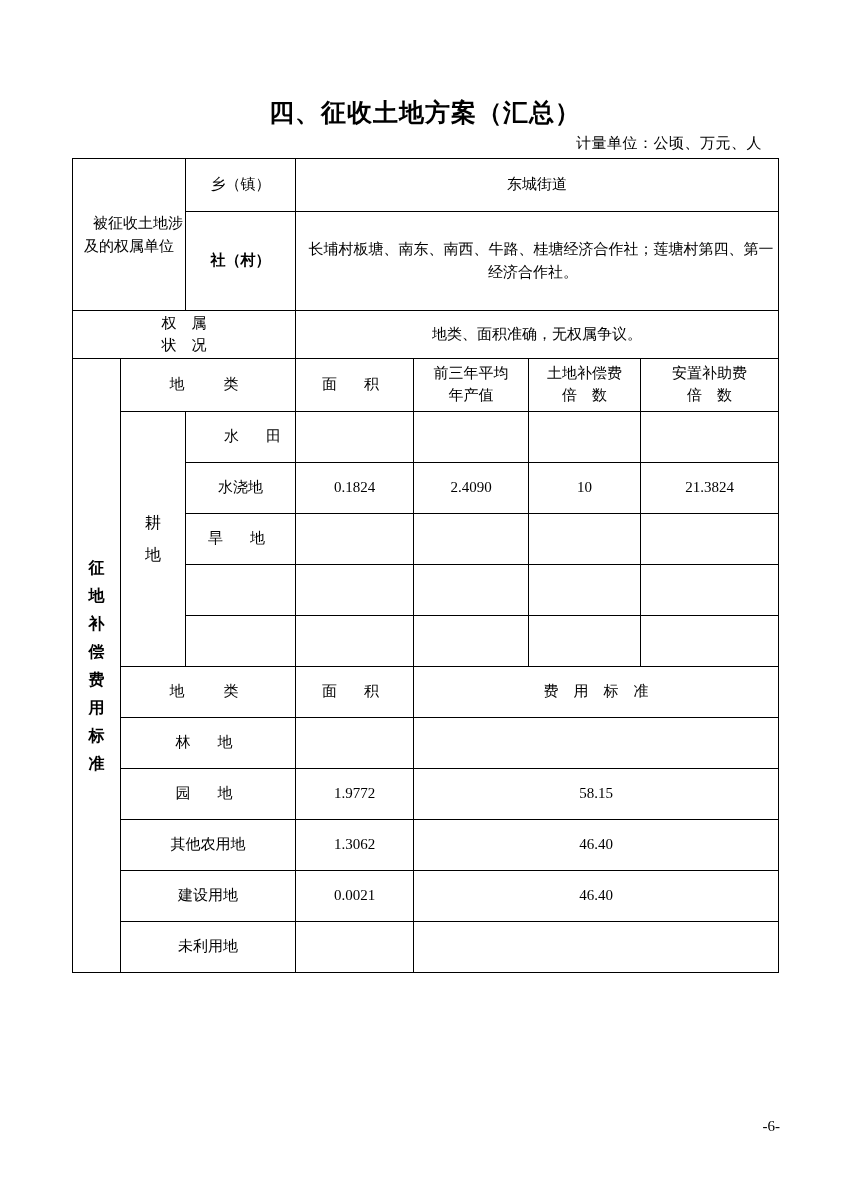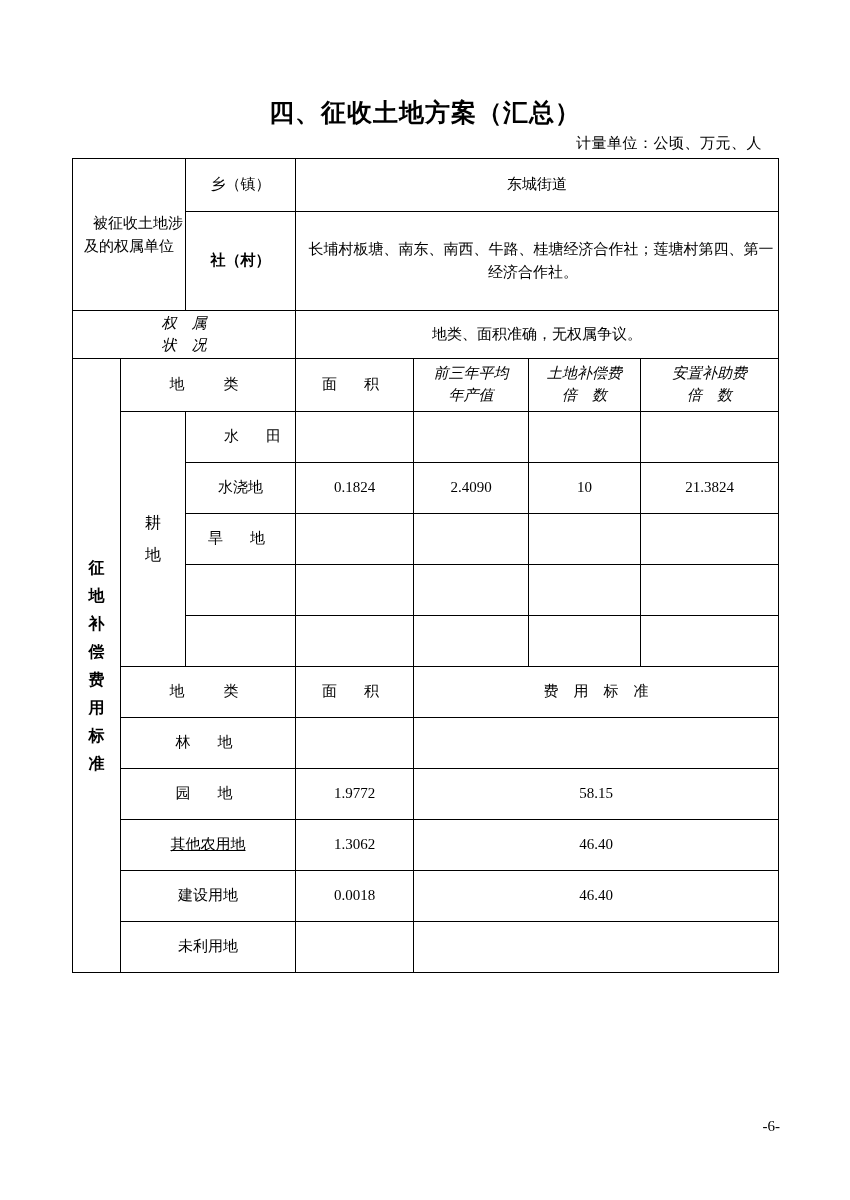--- a/index.html
+++ b/index.html
@@ -96,21 +96,21 @@
   .label-block {
     font-size: 15px;
     line-height: 1.5;
     text-align: left;
     padding-left: 18px;
   }
 
   .two-line {
     line-height: 1.45;
   }
-  .two-line span { display: block; font-style: italic; }
+  .two-line span { display: block; }
 
   .nums { font-family: "Liberation Serif", "DejaVu Serif", serif; font-size: 15px; }
 
   .body-txt {
     text-align: right;
     padding: 6px 8px;
     line-height: 1.55;
     font-size: 15px;
   }
 
@@ -289,32 +289,32 @@
 
     <tr>
       <td colspan="2" style="height:50px;">
         <span class="cell-txt sp-small">园　地</span>
       </td>
       <td class="nums">1.9772</td>
       <td colspan="3" class="nums">58.15</td>
     </tr>
 
     <tr>
-      <td colspan="2" style="height:50px;text-decoration:underline;">
+      <td colspan="2" style="height:50px;">
         <span class="cell-txt">其他农用地</span>
       </td>
       <td class="nums">1.3062</td>
       <td colspan="3" class="nums">46.40</td>
     </tr>
 
     <tr>
       <td colspan="2" style="height:50px;">
         <span class="cell-txt">建设用地</span>
       </td>
-      <td class="nums">0.0018</td>
+      <td class="nums">0.0021</td>
       <td colspan="3" class="nums">46.40</td>
     </tr>
 
     <tr>
       <td colspan="2" style="height:50px;">
         <span class="cell-txt">未利用地</span>
       </td>
       <td class="nums"></td>
       <td colspan="3" class="nums"></td>
     </tr>

